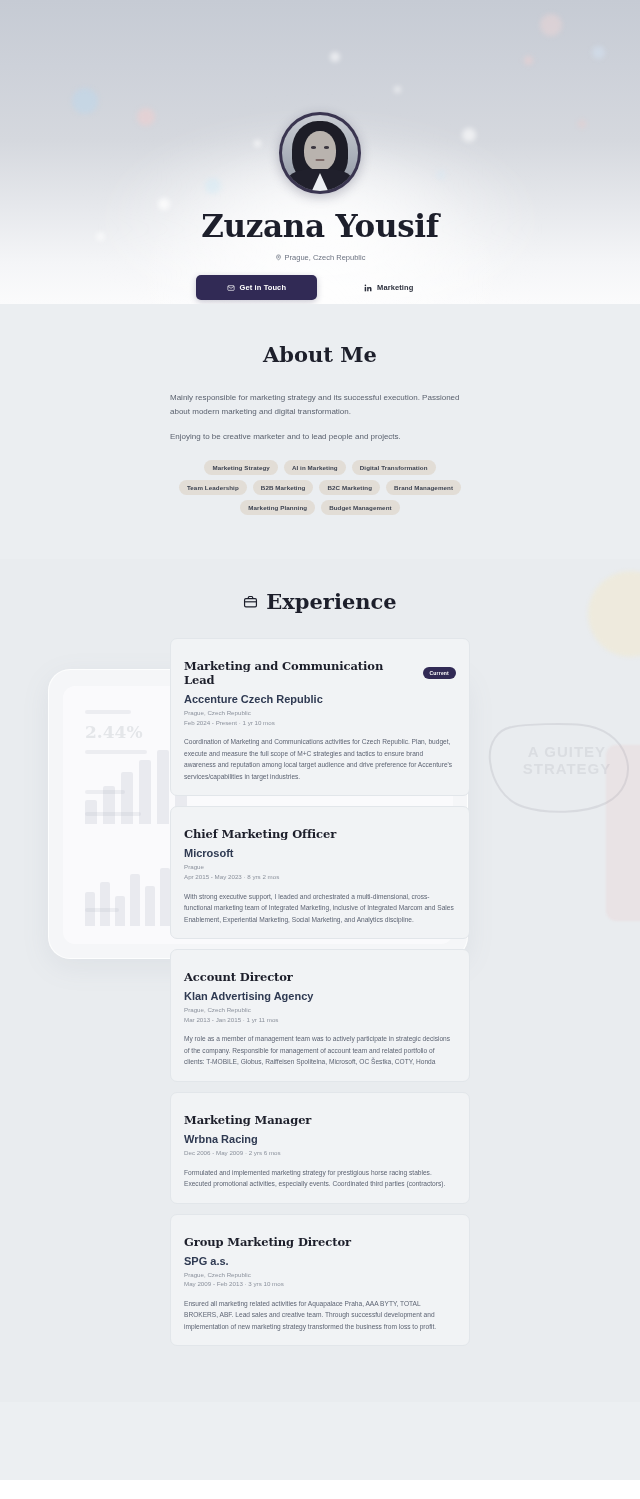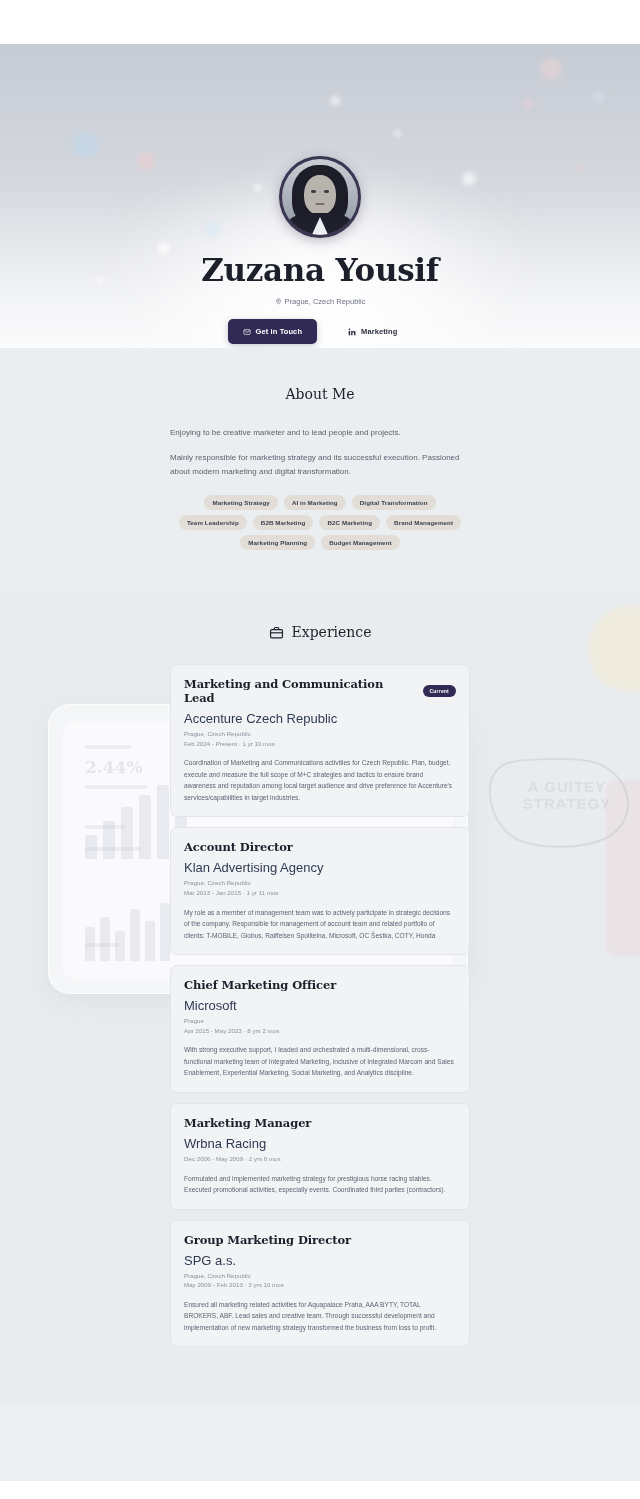--- a/index.html
+++ b/index.html
@@ -13,21 +13,20 @@
   .page { width: 640px; position: relative; overflow: hidden; }
 
   
   .hero {
     position: relative;
     height: 304px;
     background:
       radial-gradient(circle at 50% 108%, rgba(255,255,255,0.95) 0%, rgba(255,255,255,0) 42%),
       linear-gradient(180deg, #c6cbd4 0%, #cdd1d9 22%, #d5d8de 46%, #e6e8ec 68%, #f4f5f7 86%, #fbfbfc 100%);
     overflow: hidden;
-    margin-top: 44px;
   }
   .bokeh { position: absolute; border-radius: 50%; filter: blur(2.5px); pointer-events: none; }
   .hero-glow {
     position: absolute; left: 50%; bottom: -40px; transform: translateX(-50%);
     width: 460px; height: 230px; border-radius: 50%;
     background: radial-gradient(ellipse at center, rgba(255,255,255,0.85) 0%, rgba(255,255,255,0) 70%);
     filter: blur(14px);
   }
   .hero-inner {
     position: relative; z-index: 3; text-align: center;
@@ -80,64 +79,64 @@
     font-size: 10.5px; color: #59606e; letter-spacing: 0.15px; margin-bottom: 11px;
   }
   .hero-loc {
     font-size: 7.5px; color: #6b7280; margin-bottom: 13px;
     display: flex; align-items: center; justify-content: center; gap: 3px;
   }
   .hero-btns { display: flex; align-items: center; justify-content: center; gap: 16px; }
   .btn {
     display: inline-flex; align-items: center; gap: 5px;
     font-size: 7.5px; font-weight: 700; letter-spacing: 0.1px;
-    padding: 7px 14px; border-radius: 5px; border: 1px solid transparent;
+    padding: 7px 30px; border-radius: 5px; border: 1px solid transparent;
     cursor: pointer; white-space: nowrap;
   }
   .btn-primary { background: #312a55; color: #ffffff; box-shadow: 0 2px 6px rgba(49,42,85,0.25); }
   .btn-ghost { background: transparent; color: #2b2f3c; }
   .ic { display: inline-block; line-height: 0; }
   .sec-about { background: #ebeef1; padding: 38px 0 44px; }
   .sec-exp   { background: #e9ecef; padding: 30px 18px 46px; position: relative; overflow: hidden; }
   .sec-edu   { background: #eceff2; padding: 32px 0 46px; }
   .container { width: 300px; margin: 0 auto; position: relative; z-index: 4; }
 
   .sec-title {
     font-family: "DejaVu Serif", serif;
-    font-weight: 400; font-size: 14px; color: #1d1f2b;
+    font-weight: 700; font-size: 21px; color: #1d1f2b;
     text-align: center; margin-bottom: 24px;
     display: flex; align-items: center; justify-content: center; gap: 8px;
   }
 
   .about-p { font-size: 8px; line-height: 1.75; color: #5b626f; margin-bottom: 11px; }
   .tags { display: flex; flex-wrap: wrap; gap: 5px 6px; justify-content: center; margin-top: 16px; }
   .tag {
     font-size: 6.2px; font-weight: 700; letter-spacing: 0.1px;
     color: #3c4250; background: #e2ddd6; border-radius: 10px;
     padding: 4px 8px; white-space: nowrap;
   }
 
   
   .card {
     background: #f1f3f5;
     border: 1px solid #e2e6ea;
     border-radius: 7px;
     padding: 12px 13px 13px;
     margin-bottom: 10px;
   }
-  .card-head { display: flex; align-items: center; gap: 6px; margin-bottom: 6px; }
+  .card-head { display: flex; align-items: center; gap: 6px; margin-bottom: 6px; margin-top: 8px; }
   .card-title {
     font-family: "DejaVu Serif", serif; font-weight: 700;
     font-size: 11.5px; color: #1d1f2b; letter-spacing: -0.1px;
   }
   .badge {
     font-size: 5px; font-weight: 700; color: #ffffff; background: #312a55;
     border-radius: 8px; padding: 3px 7px; letter-spacing: 0.2px;
   }
-  .card-org { font-size: 13px; font-weight: 400; color: #2f3banner; color: #2f3a52; margin-bottom: 3px; }
+  .card-org { font-size: 11px; font-weight: 700; color: #2f3banner; color: #2f3a52; margin-bottom: 3px; }
   .card-meta { font-size: 6.2px; color: #8b919c; line-height: 1.55; }
   .card-desc { font-size: 6.6px; line-height: 1.75; color: #5d6473; margin-top: 9px; }
 
   
   .wm-dash {
     position: absolute; left: 48px; top: 110px; width: 420px; height: 290px;
     border-radius: 22px; background: rgba(255,255,255,0.55);
     border: 1px solid rgba(255,255,255,0.8); z-index: 1;
     box-shadow: 0 8px 28px rgba(120,130,150,0.10);
   }
@@ -235,22 +234,22 @@
           </span>
           <span>Marketing</span>
         </button>
       </div>
     </div>
   </section>
 
   <section class="sec-about">
     <div class="container">
       <h2 class="sec-title">About Me</h2>
+      <p class="about-p">Mainly responsible for marketing strategy and its successful execution. Passioned about modern marketing and digital transformation.</p>
       <p class="about-p">Enjoying to be creative marketer and to lead people and projects.</p>
-      <p class="about-p">Mainly responsible for marketing strategy and its successful execution. Passioned about modern marketing and digital transformation.</p>
       <div class="tags">
         <span class="tag">Marketing Strategy</span>
         <span class="tag">AI in Marketing</span>
         <span class="tag">Digital Transformation</span>
         <span class="tag">Team Leadership</span>
         <span class="tag">B2B Marketing</span>
         <span class="tag">B2C Marketing</span>
         <span class="tag">Brand Management</span>
         <span class="tag">Marketing Planning</span>
         <span class="tag">Budget Management</span>
@@ -317,40 +316,40 @@
           <span class="badge">Current</span>
         </div>
         <div class="card-org">Accenture Czech Republic</div>
         <div class="card-meta">Prague, Czech Republic</div>
         <div class="card-meta">Feb 2024 - Present · 1 yr 10 mos</div>
         <div class="card-desc">Coordination of Marketing and Communications activities for Czech Republic. Plan, budget, execute and measure the full scope of M+C strategies and tactics to ensure brand awareness and reputation among local target audience and drive preference for Accenture's services/capabilities in target industries.</div>
       </div>
 
       <div class="card">
         <div class="card-head">
+          <span class="card-title">Chief Marketing Officer</span>
+        </div>
+        <div class="card-org">Microsoft</div>
+        <div class="card-meta">Prague</div>
+        <div class="card-meta">Apr 2015 - May 2023 · 8 yrs 2 mos</div>
+        <div class="card-desc">With strong executive support, I leaded and orchestrated a multi-dimensional, cross-functional marketing team of Integrated Marketing, inclusive of Integrated Marcom and Sales Enablement, Experiential Marketing, Social Marketing, and Analytics discipline.</div>
+      </div>
+
+      <div class="card">
+        <div class="card-head">
           <span class="card-title">Account Director</span>
         </div>
         <div class="card-org">Klan Advertising Agency</div>
         <div class="card-meta">Prague, Czech Republic</div>
         <div class="card-meta">Mar 2013 - Jan 2015 · 1 yr 11 mos</div>
         <div class="card-desc">My role as a member of management team was to actively participate in strategic decisions of the company. Responsible for management of account team and related portfolio of clients: T-MOBILE, Globus, Raiffeisen Spolitelna, Microsoft, OC Šestka, COTY, Honda</div>
       </div>
 
       <div class="card">
         <div class="card-head">
-          <span class="card-title">Chief Marketing Officer</span>
-        </div>
-        <div class="card-org">Microsoft</div>
-        <div class="card-meta">Prague</div>
-        <div class="card-meta">Apr 2015 - May 2023 · 8 yrs 2 mos</div>
-        <div class="card-desc">With strong executive support, I leaded and orchestrated a multi-dimensional, cross-functional marketing team of Integrated Marketing, inclusive of Integrated Marcom and Sales Enablement, Experiential Marketing, Social Marketing, and Analytics discipline.</div>
-      </div>
-
-      <div class="card">
-        <div class="card-head">
           <span class="card-title">Marketing Manager</span>
         </div>
         <div class="card-org">Wrbna Racing</div>
         <div class="card-meta">Dec 2006 - May 2009 · 2 yrs 6 mos</div>
         <div class="card-desc">Formulated and implemented marketing strategy for prestigious horse racing stables. Executed promotional activities, especially events. Coordinated third parties (contractors).</div>
       </div>
 
       <div class="card">
         <div class="card-head">
           <span class="card-title">Group Marketing Director</span>

